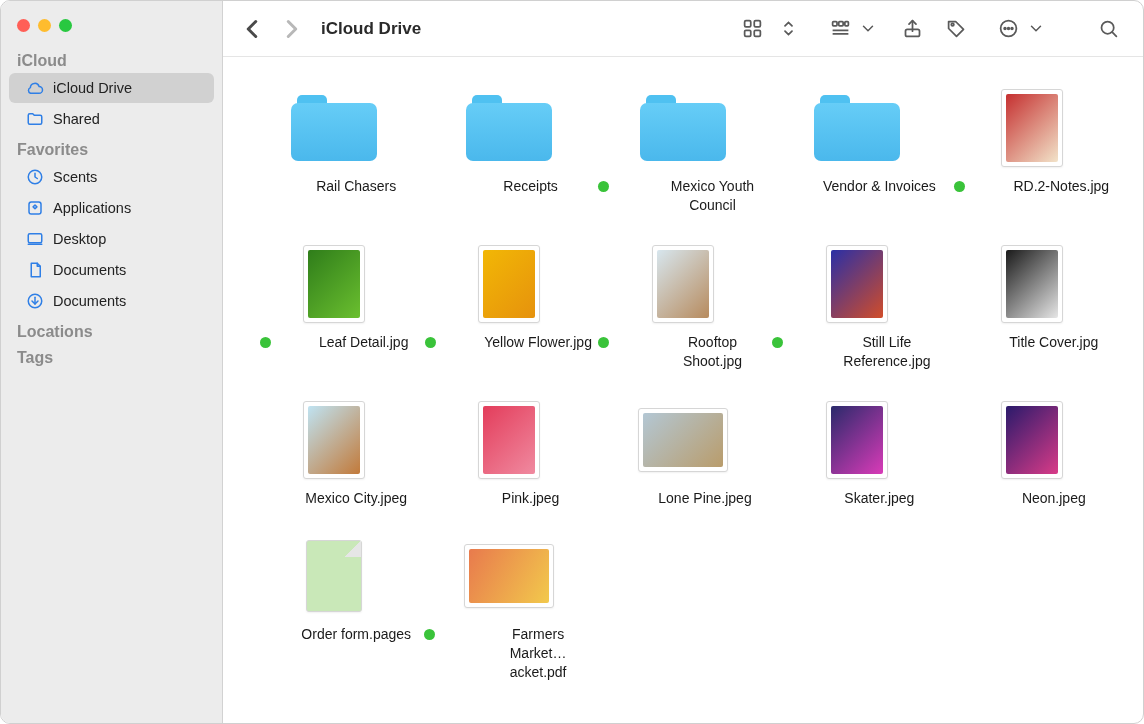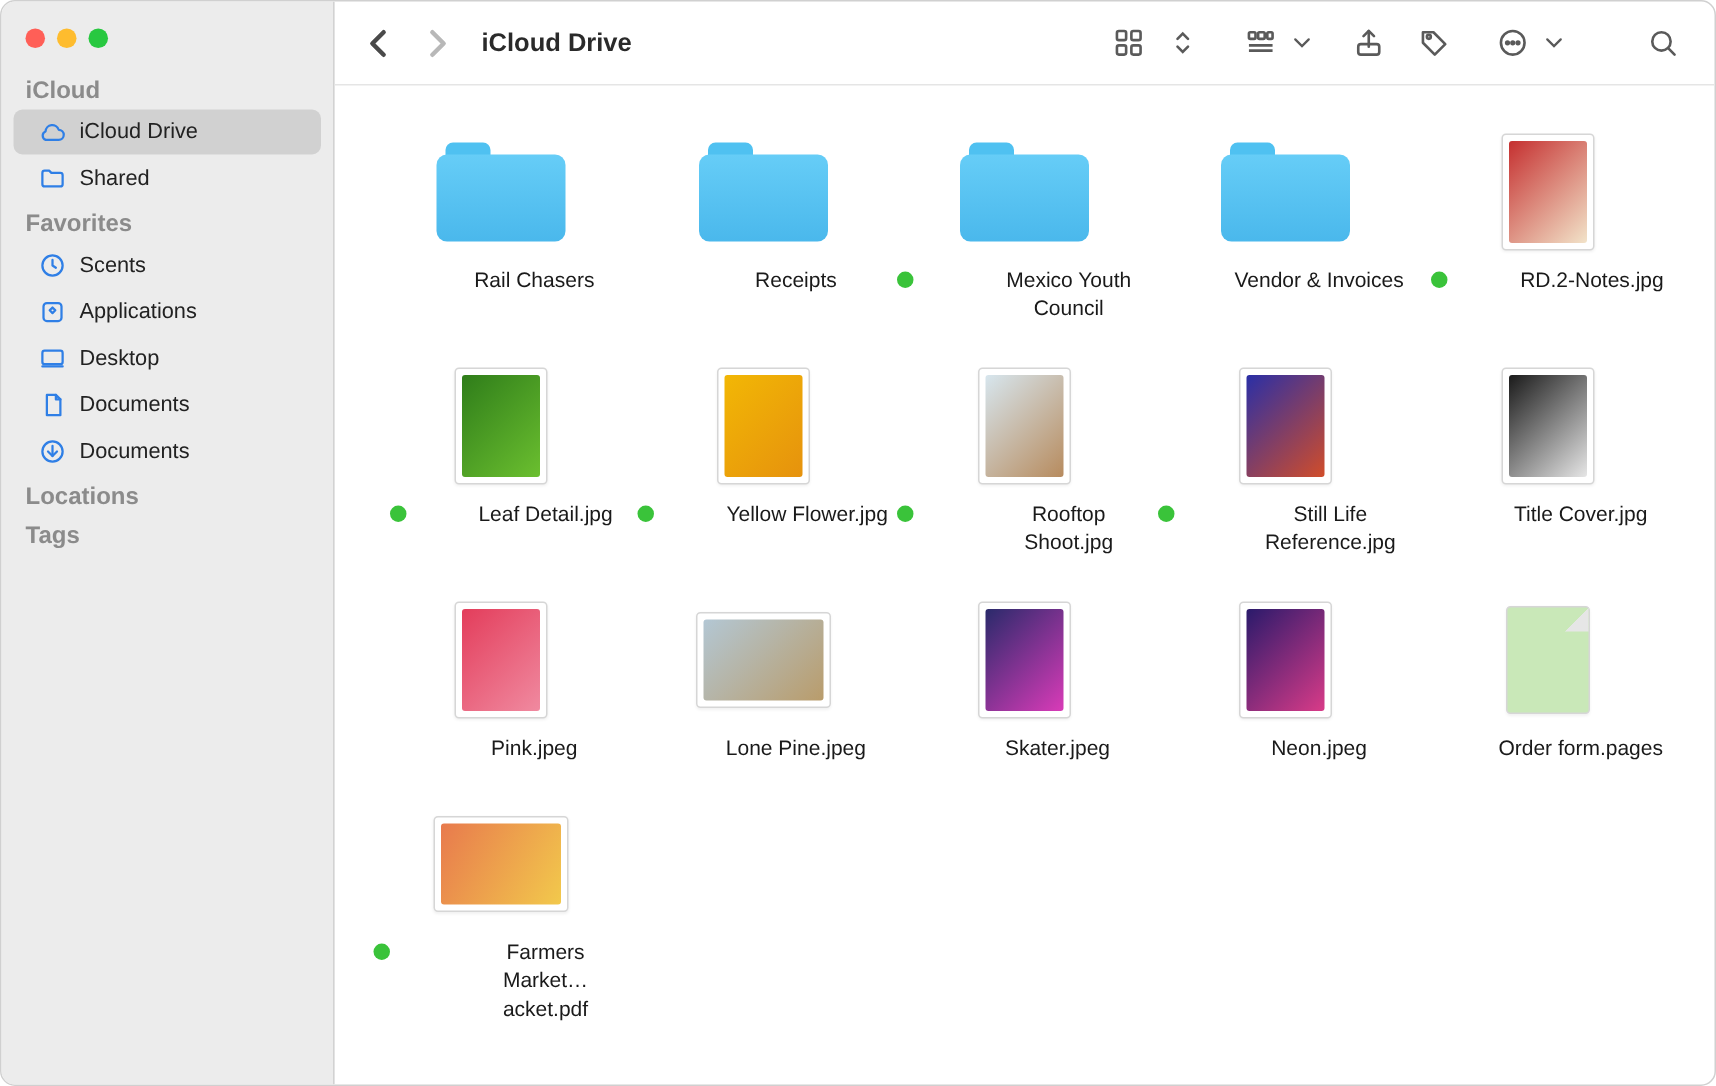--- a/index.html
+++ b/index.html
@@ -439,20 +439,30 @@
               <div class="swatch" style="background:linear-gradient(135deg,#1a1a1a,#e6e6e6)"></div>
             </div>
           </div>
           <div class="label-row">
             <span class="file-label">Title Cover.jpg</span>
           </div>
         </div>
         <div class="cell">
           <div class="thumb">
             <div class="frame">
+              <div class="swatch" style="background:linear-gradient(135deg,#bfe3f2,#c27a3a)"></div>
+            </div>
+          </div>
+          <div class="label-row">
+            <span class="file-label">Mexico City.jpeg</span>
+          </div>
+        </div>
+        <div class="cell">
+          <div class="thumb">
+            <div class="frame">
               <div class="swatch" style="background:linear-gradient(135deg,#e33d5b,#f08aa0)"></div>
             </div>
           </div>
           <div class="label-row">
             <span class="file-label">Pink.jpeg</span>
           </div>
         </div>
         <div class="cell">
           <div class="thumb">
             <div class="frame">

